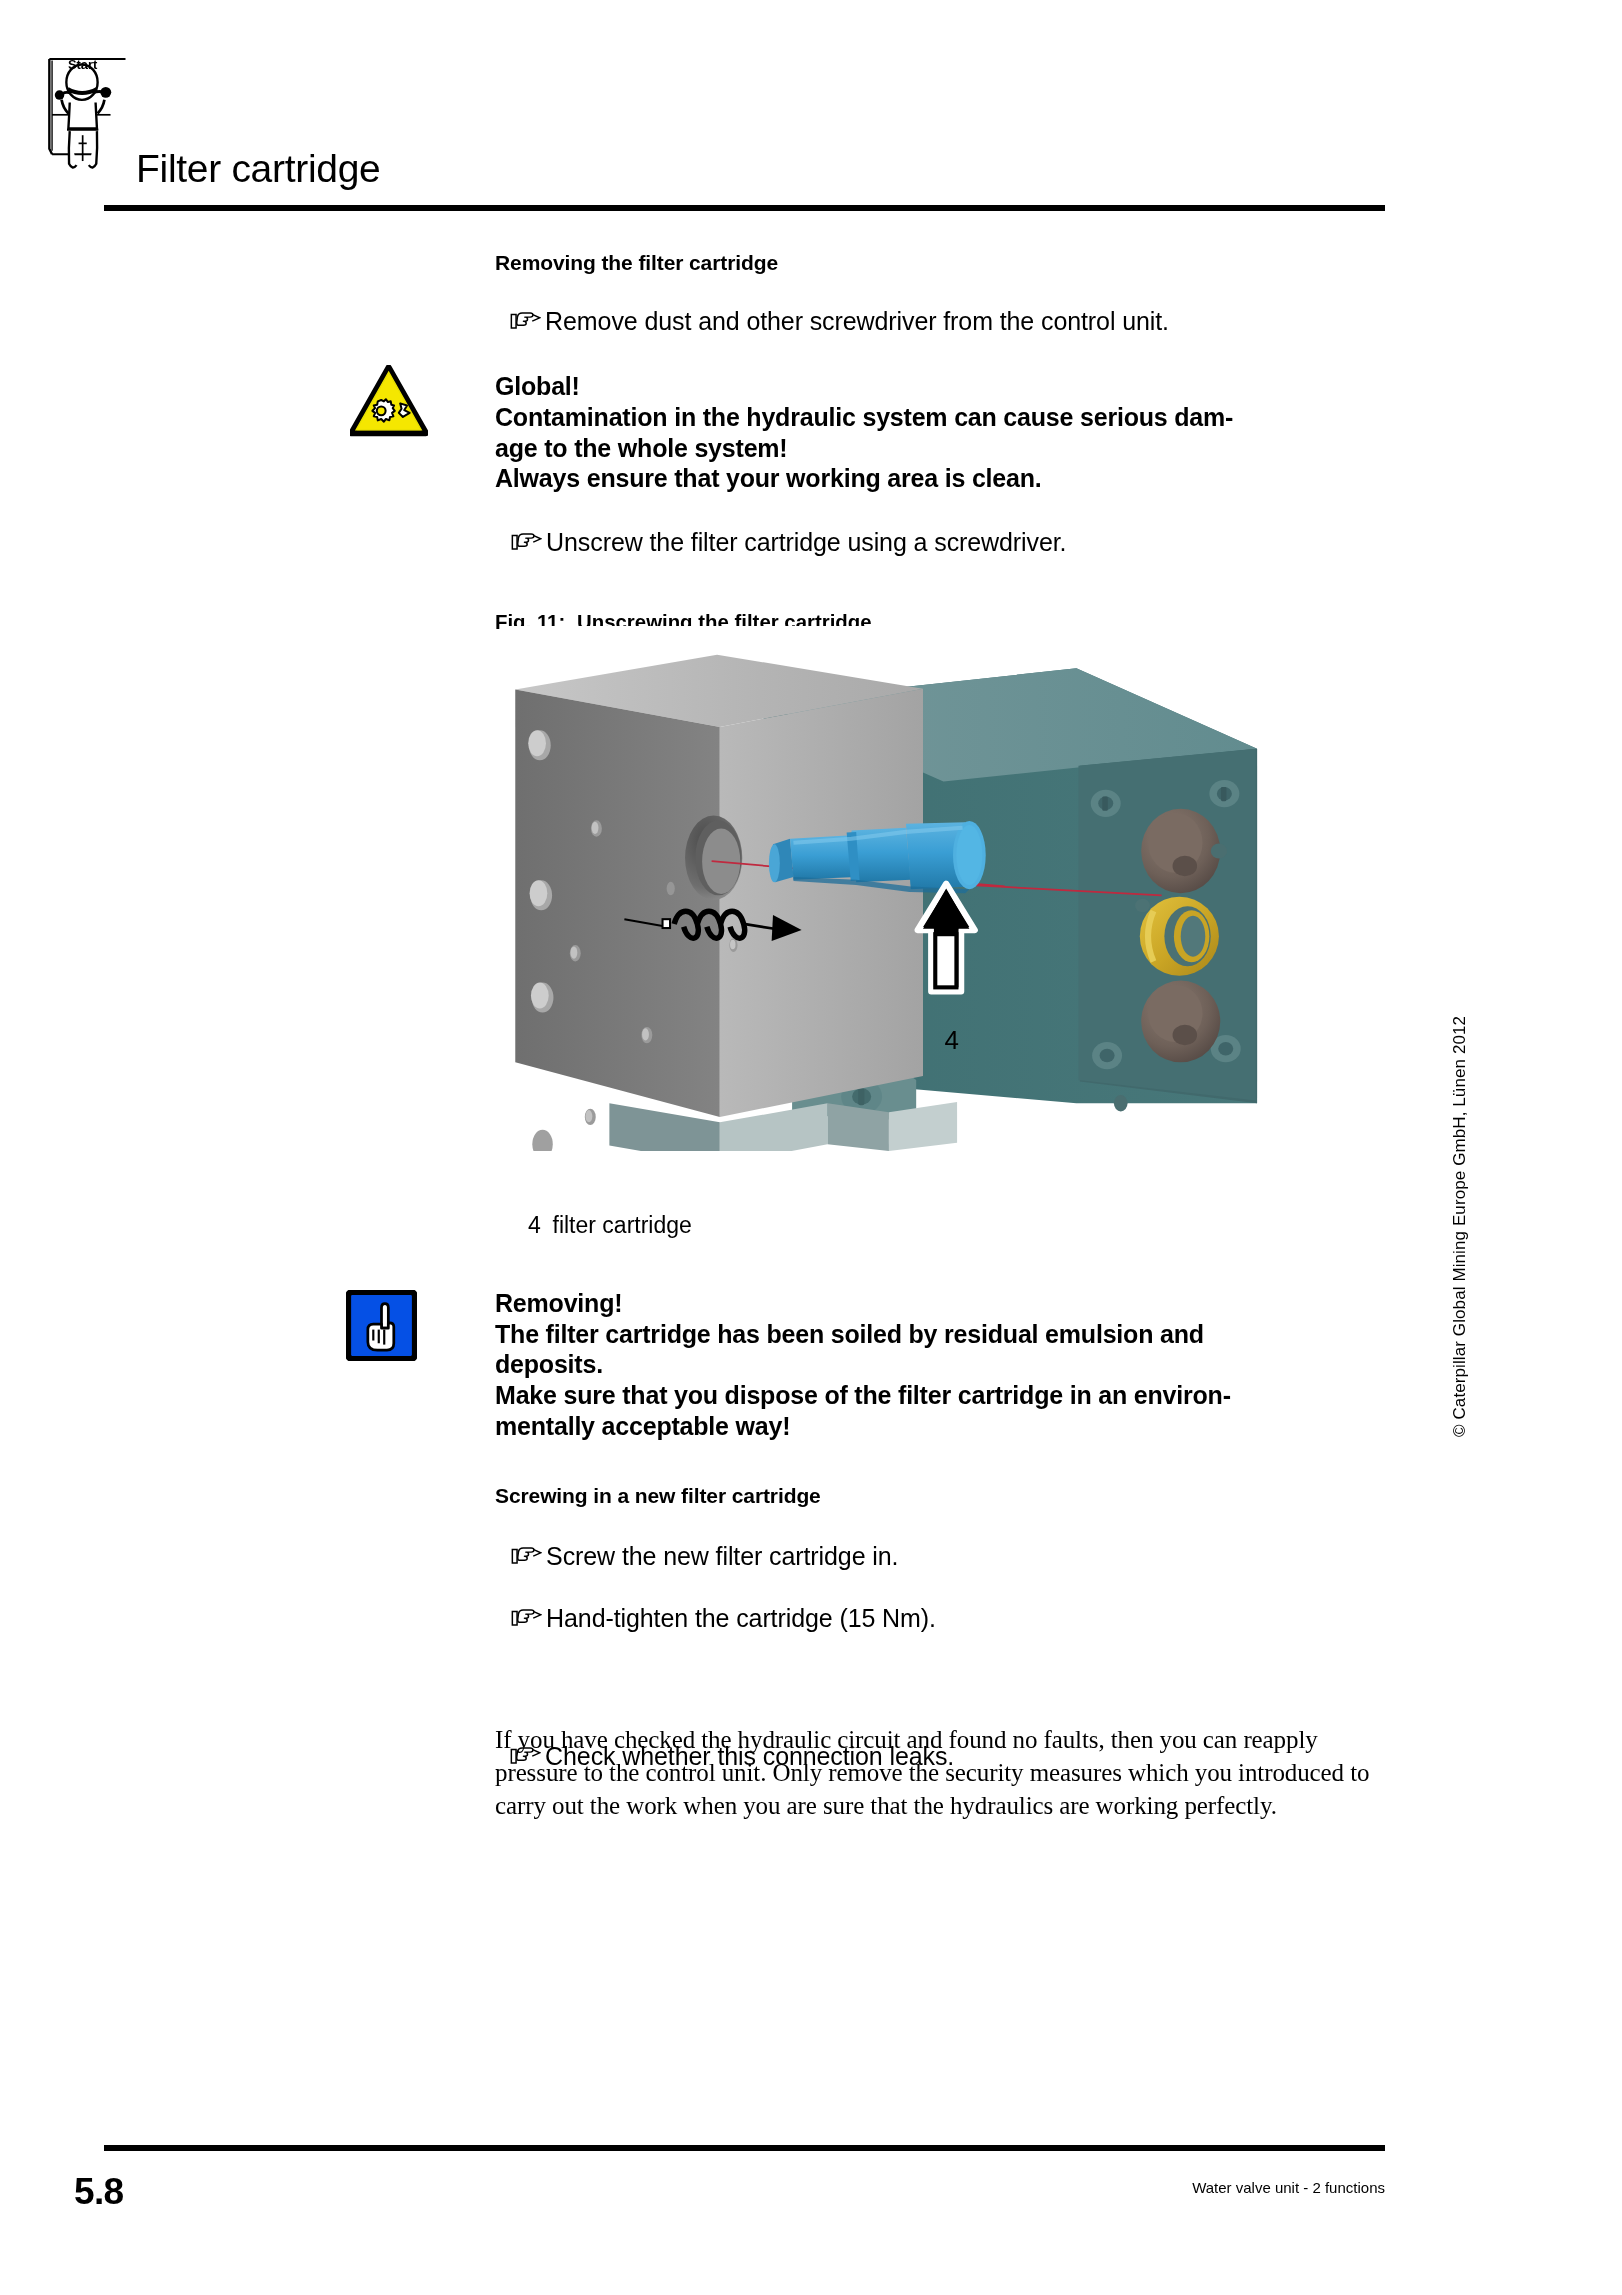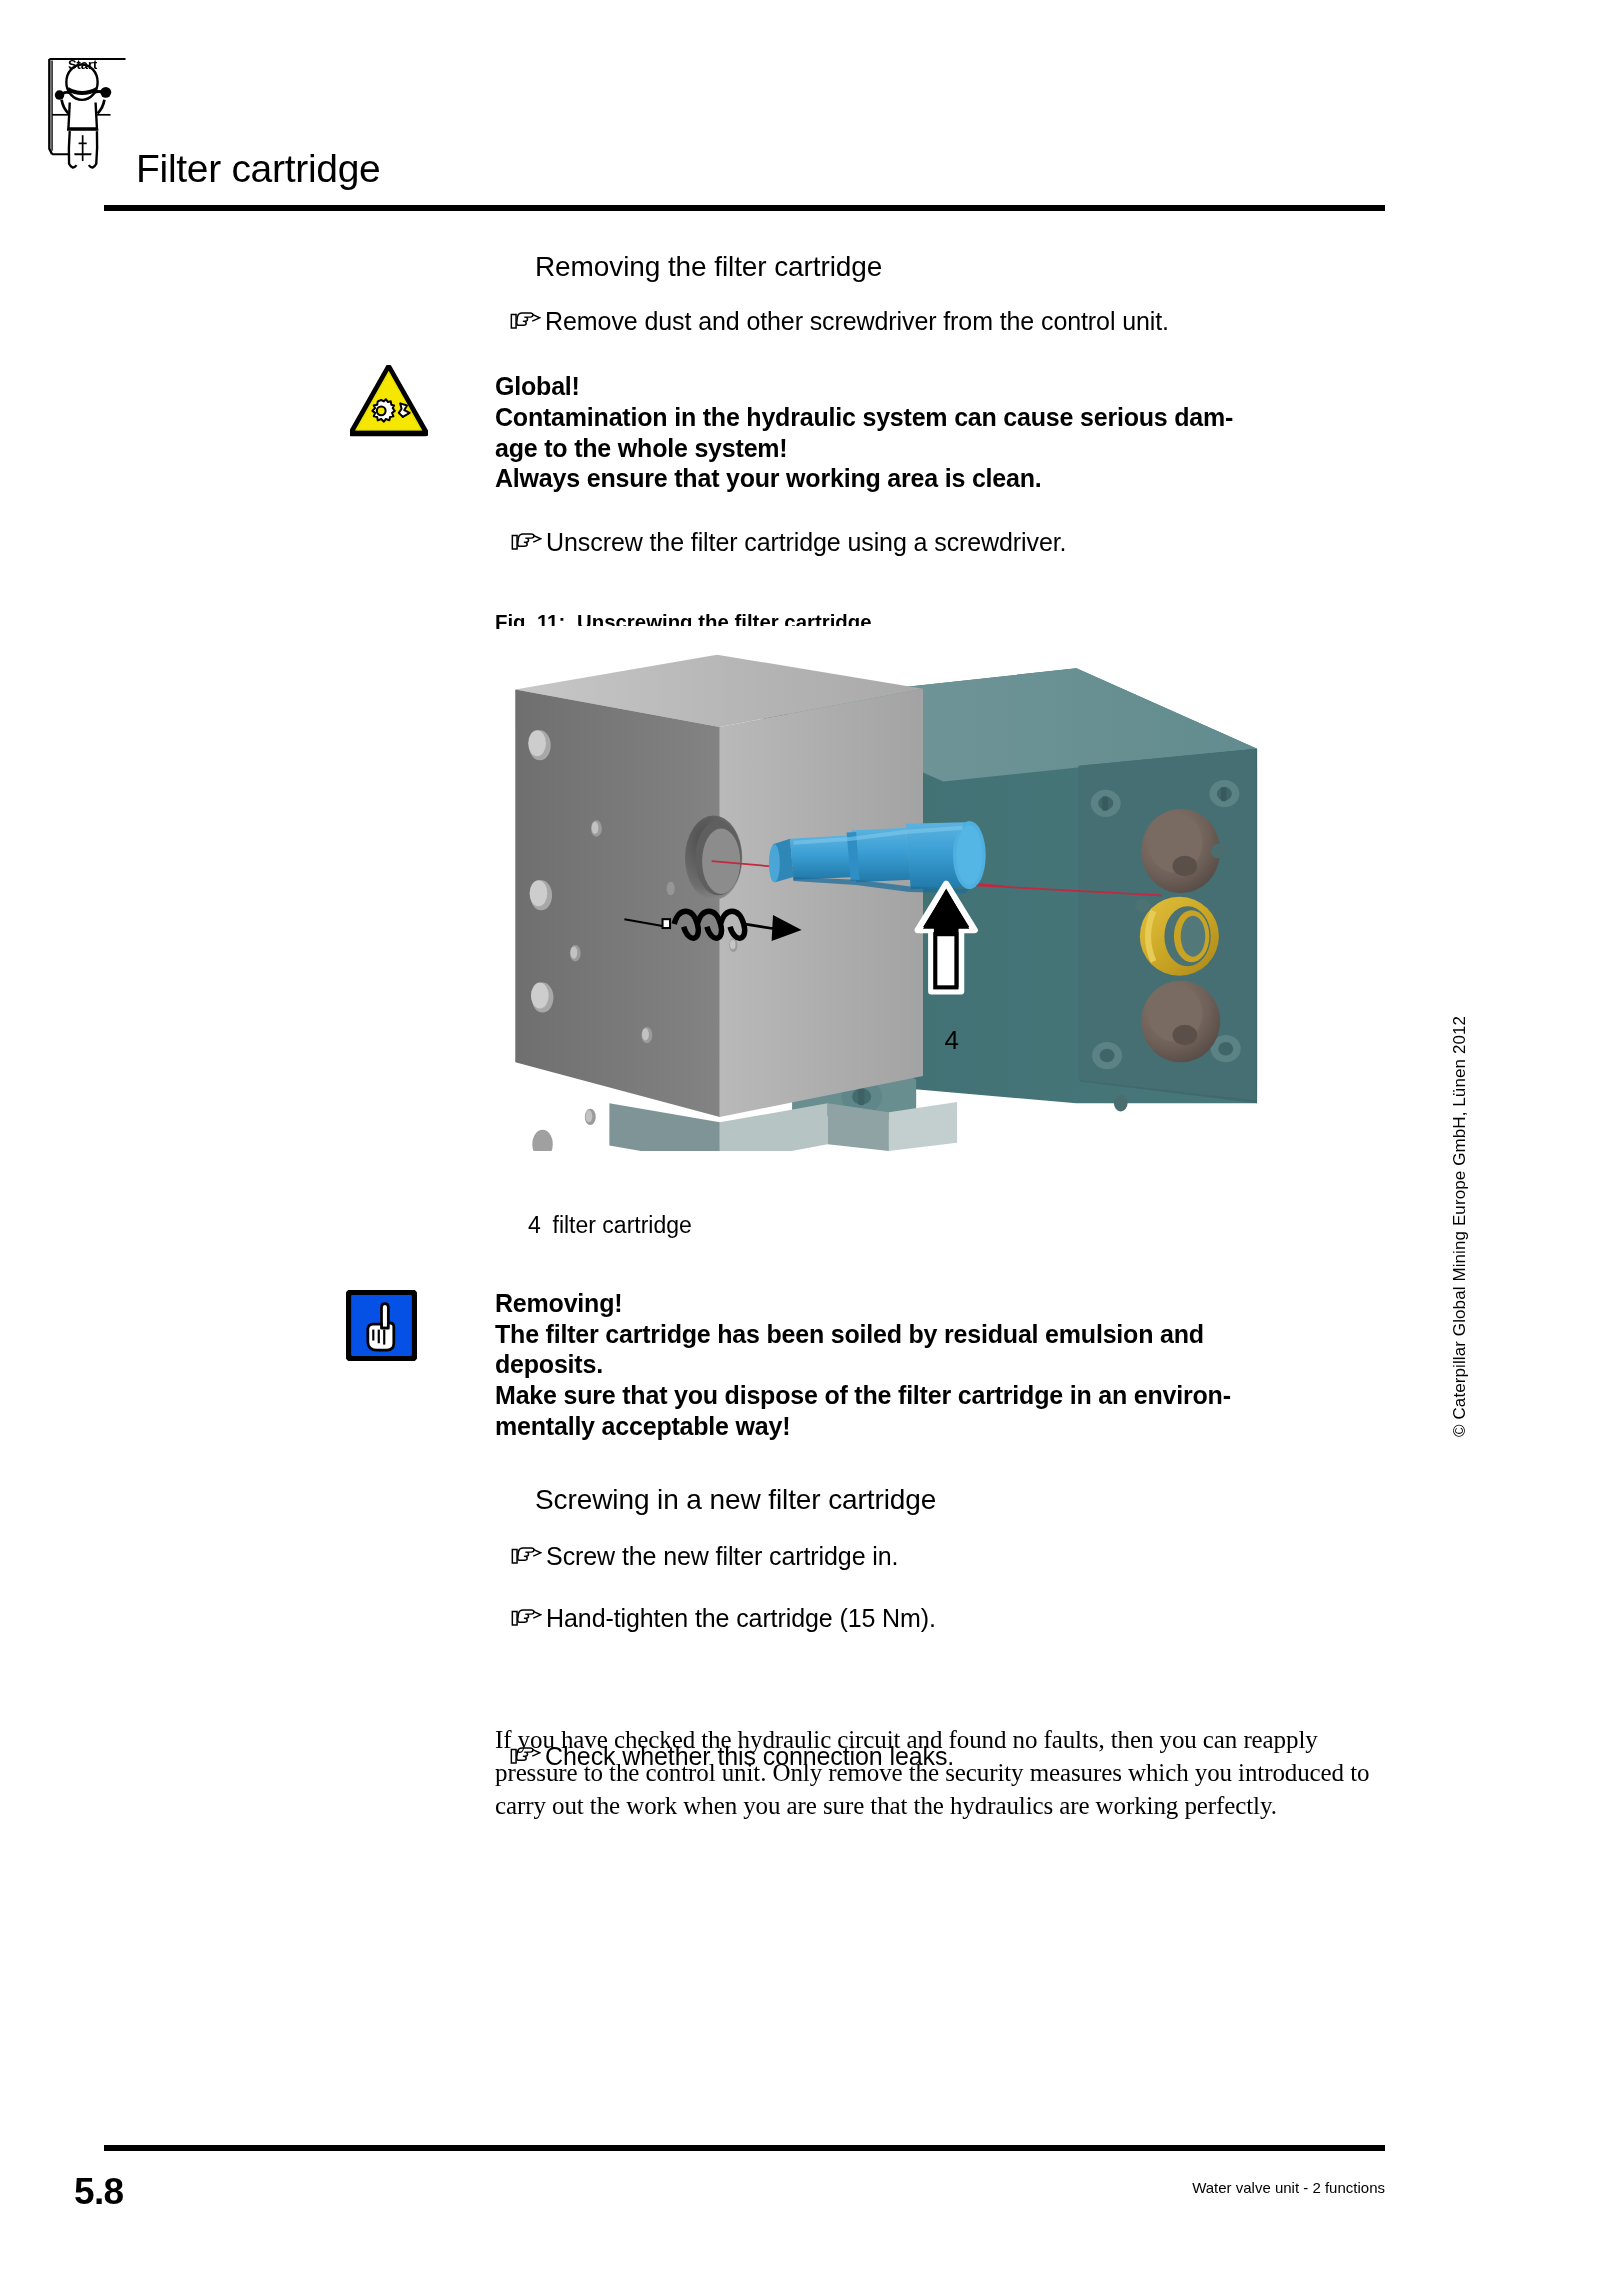--- a/index.html
+++ b/index.html
@@ -46,25 +46,24 @@
 
   
   .content {
     position: absolute;
     left: 0; top: 0;
     width: 1622px;
   }
   .txt-col { position: absolute; left: 495px; }
 
   .h2 {
-    font-size: 28px;
-    font-weight: normal;
+    font-size: 21px;
+    font-weight: bold;
     letter-spacing: -0.1px;
     white-space: nowrap;
-    margin-left: 40px;
   }
   .body-line {
     font-size: 25px;
     letter-spacing: -0.1px;
     white-space: nowrap;
   }
   .para {
     font-size: 25px;
     letter-spacing: -0.1px;
     line-height: 33px;

